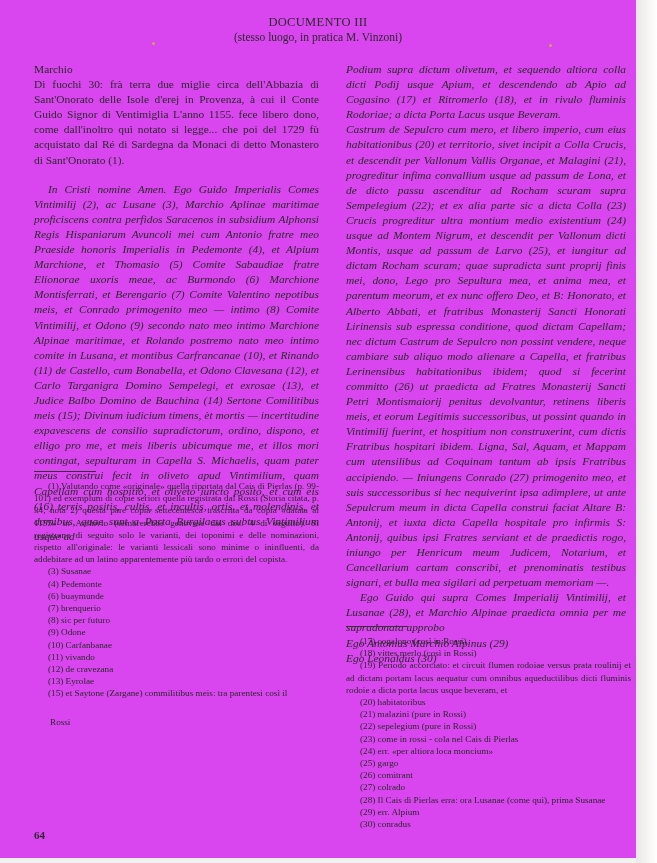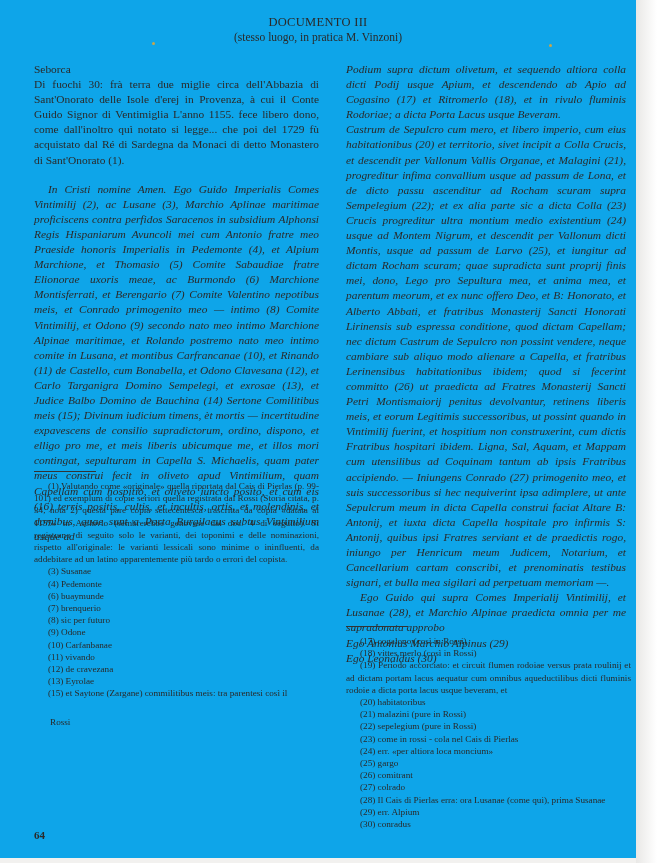--- a/index.html
+++ b/index.html
@@ -5,21 +5,21 @@
   html, body { margin:0; padding:0; }
   body {
     width:657px; height:863px; overflow:hidden;
     background:#f2f1ef;
     font-family:"Liberation Serif","DejaVu Serif",serif;
     color:#2a2a2a;
     position:relative;
   }
   .page {
     position:absolute; left:0; top:0; width:636px; height:858px;
-    background:#0ea5e9;
+    background:#d946ef;
   }
   .page-edge {
     position:absolute; left:636px; top:0; width:21px; height:863px;
     background:linear-gradient(to right,#e9e8e6,#ffffff);
   }
   .header { position:absolute; left:0; top:14px; width:636px; text-align:center; }
   .header .title { font-size:12.5px; letter-spacing:0.3px; line-height:16px; }
   .header .subtitle { font-size:11.5px; line-height:15px; }
   .col { position:absolute; font-size:11.4px; line-height:15.1px; text-align:justify; }
   .col-left { left:34px; top:62px; width:285px; }
@@ -42,21 +42,21 @@
 <body>
 
 <div class="page">
 
   <div class="header">
     <div class="title">DOCUMENTO III</div>
     <div class="subtitle">(stesso luogo, in pratica M. Vinzoni)</div>
   </div>
 
   <div class="col col-left">
-    <p class="para">Seborca</p>
+    <p class="para">Marchio</p>
     <p class="para">Di fuochi 30: frà terra due miglie circa dell'Abbazia di Sant'Onorato delle Isole d'erej in Provenza, à cui il Conte Guido Signor di Ventimiglia L'anno 1155. fece libero dono, come dall'inoltro quì notato si legge... che poi del 1729 fù acquistato dal Ré di Sardegna da Monaci di detto Monastero di Sant'Onorato (1).</p>
     <div class="gap"></div>
     <p class="para para-indent it">In Cristi nomine Amen. Ego Guido Imperialis Comes Vintimilij (2), ac Lusane (3), Marchio Aplinae maritimae proficiscens contra perfidos Saracenos in subsidium Alphonsi Regis Hispaniarum Avuncoli mei cum Antonio fratre meo Praeside honoris Imperialis in Pedemonte (4), et Alpium Marchione, et Thomasio (5) Comite Sabaudiae fratre Elionorae uxoris meae, ac Burmondo (6) Marchione Montisferrati, et Berengario (7) Comite Valentino nepotibus meis, et Conrado primogenito meo — intimo (8) Comite Vintimilij, et Odono (9) secondo nato meo intimo Marchione Alpinae maritimae, et Rolando postremo nato meo intimo comite in Lusana, et montibus Carfrancanae (10), et Rinando (11) de Castello, cum Bonabella, et Odono Clavesana (12), et Carlo Targanigra Domino Sempelegi, et exrosae (13), et Judice Balbo Domino de Bauchina (14) Sertone Comilitibus meis (15); Divinum iudicium timens, èt mortis — incertitudine expavescens de consilio supradictorum, ordino, dispono, et elligo pro me, et meis liberis ubicumque me, et illos mori contingat, sepulturam in Capella S. Michaelis, quam pater meus construi fecit in oliveto apud Vintimilium, quam Capellam cum hospitio, et oliveto iuncto posito, et cum eis (16) terris positis, cultis, et incultis, ortis, et molendinis, et domibus, quae sunt a Porta Burgilacus subtus Vintimilium usque ad</p>
   </div>
 
   <div class="foot-left notes">
     <div class="rule"></div>
     <p class="note-wrap">(1) Valutando come «originale» quella riportata dal Cais di Pierlas (p. 99-101) ed exemplum di copie seriori quella registrata dal Rossi (Storia citata, p. 34, nota 2) questa pare copia settecentesca trascritta da copia «datata al 1155» in Archivio (sembrerebbe genovese dal doc. 4 di seguito). Si registrano di seguito solo le varianti, dei toponimi e delle nominazioni, rispetto all'originale: le varianti lessicali sono minime o ininfluenti, da addebitare ad un latino apparentemente più tardo o errori del copista.</p>
     <p class="note">(3) Susanae</p>
     <p class="note">(4) Pedemonte</p>

